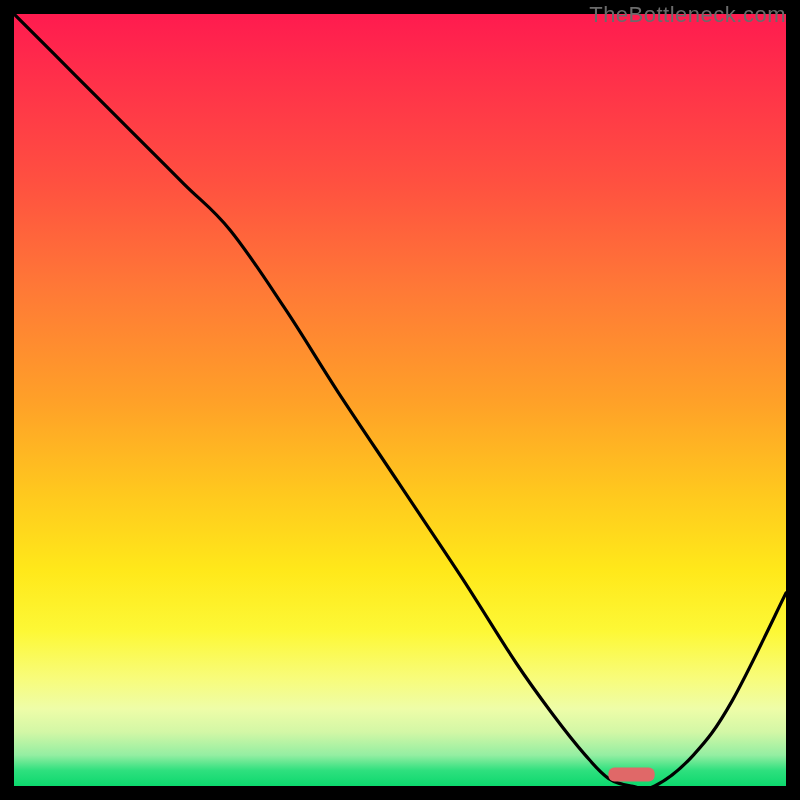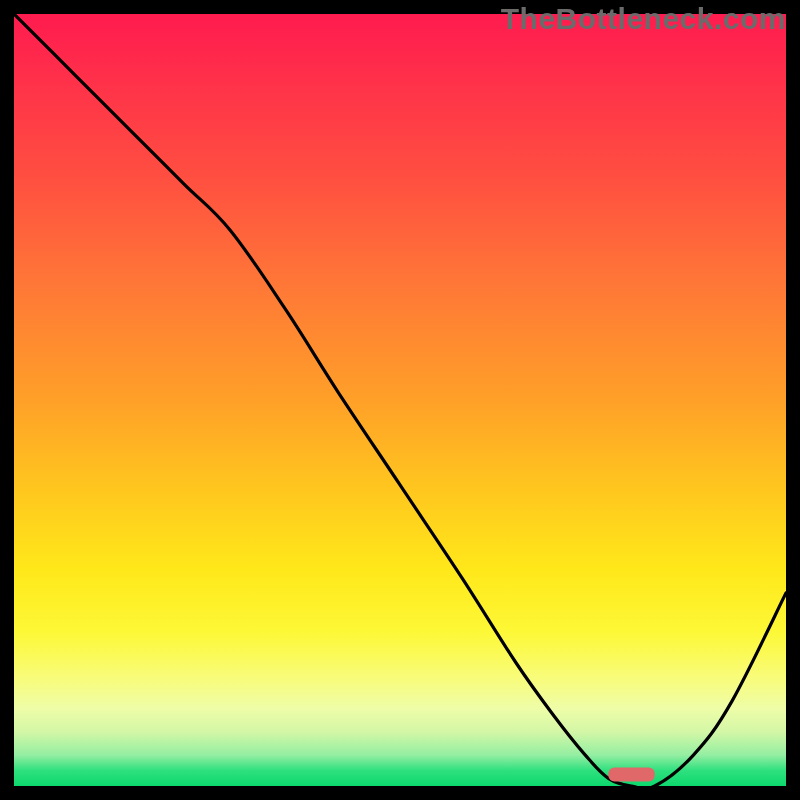--- a/index.html
+++ b/index.html
@@ -56,22 +56,22 @@
     left: 0;
     top: 0;
     width: 772px;
     height: 772px;
   }
   .watermark {
     position: absolute;
     top: 2px;
     right: 14px;
     font-family: Arial, Helvetica, sans-serif;
-    font-size: 30px;
-    font-weight: 700;
+    font-size: 22px;
+    font-weight: 400;
     color: #6b6b6b;
     letter-spacing: 0.5px;
     user-select: none;
   }
 </style>
 </head>
 <body>
 
 <div class="frame">
   <div class="plot-area">

